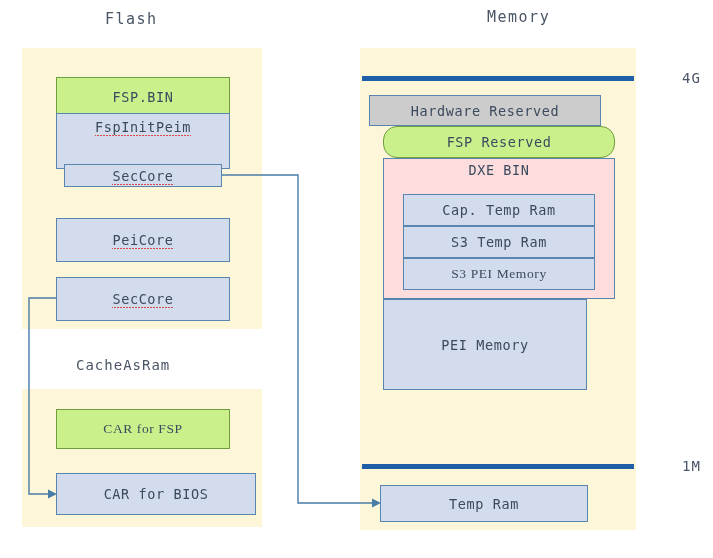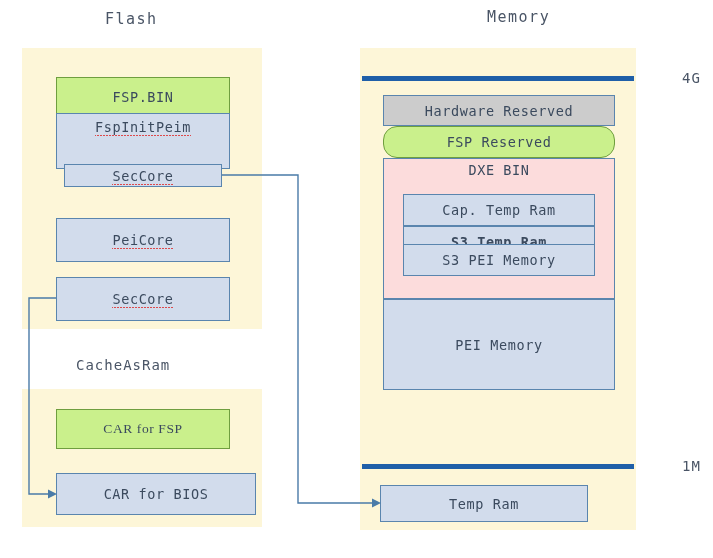--- a/index.html
+++ b/index.html
@@ -159,45 +159,45 @@
 
 <div class="blk blue" style="left:56px; top:473px; width:200px; height:42px;">
   <span>CAR for BIOS</span>
 </div>
 
 <div class="region" style="left:360px; top:48px; width:276px; height:482px;"></div>
 
 <div class="bar" style="left:362px; top:76px; width:272px;"></div>
 <div class="bar-label" style="left:682px; top:70px;">4G</div>
 
-<div class="blk gray" style="left:383px; top:95px; width:232px; height:31px;">
+<div class="blk gray" style="left:369px; top:95px; width:232px; height:31px;">
   <span>Hardware Reserved</span>
 </div>
 
 <div class="blk green" style="left:383px; top:126px; width:232px; height:32px;border-radius:14px;">
   <span>FSP Reserved</span>
 </div>
 
 <div class="blk pink label-top" style="left:383px; top:158px; width:232px; height:141px;">
   <span>DXE BIN</span>
 </div>
 
 <div class="blk blue" style="left:403px; top:194px; width:192px; height:32px;">
   <span>Cap. Temp Ram</span>
 </div>
 
-<div class="blk blue" style="left:403px; top:226px; width:192px; height:32px;font-weight:bold;">
+<div class="blk blue" style="left:403px; top:226px; width:192px; height:32px;">
   <span>S3 Temp Ram</span>
 </div>
 
-<div class="blk blue" style="left:403px; top:244px; width:192px; height:32px;">
+<div class="blk blue" style="left:403px; top:258px; width:192px; height:32px;font-family:Liberation Serif, serif;">
   <span>S3 PEI Memory</span>
 </div>
 
-<div class="blk blue" style="left:383px; top:299px; width:232px; height:91px;">
+<div class="blk blue" style="left:383px; top:299px; width:204px; height:91px;">
   <span>PEI Memory</span>
 </div>
 
 <div class="bar" style="left:362px; top:464px; width:272px;"></div>
 <div class="bar-label" style="left:682px; top:458px;">1M</div>
 
 <div class="blk blue" style="left:380px; top:485px; width:208px; height:37px;">
   <span>Temp Ram</span>
 </div>
 

